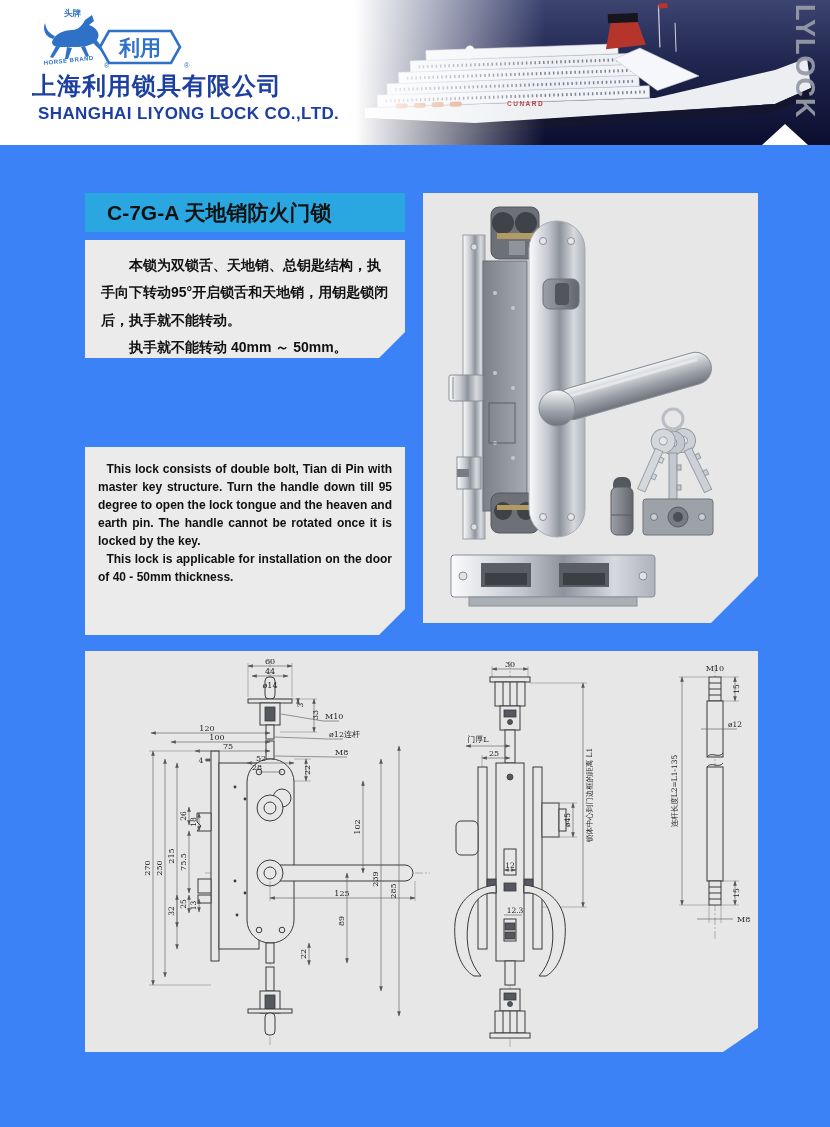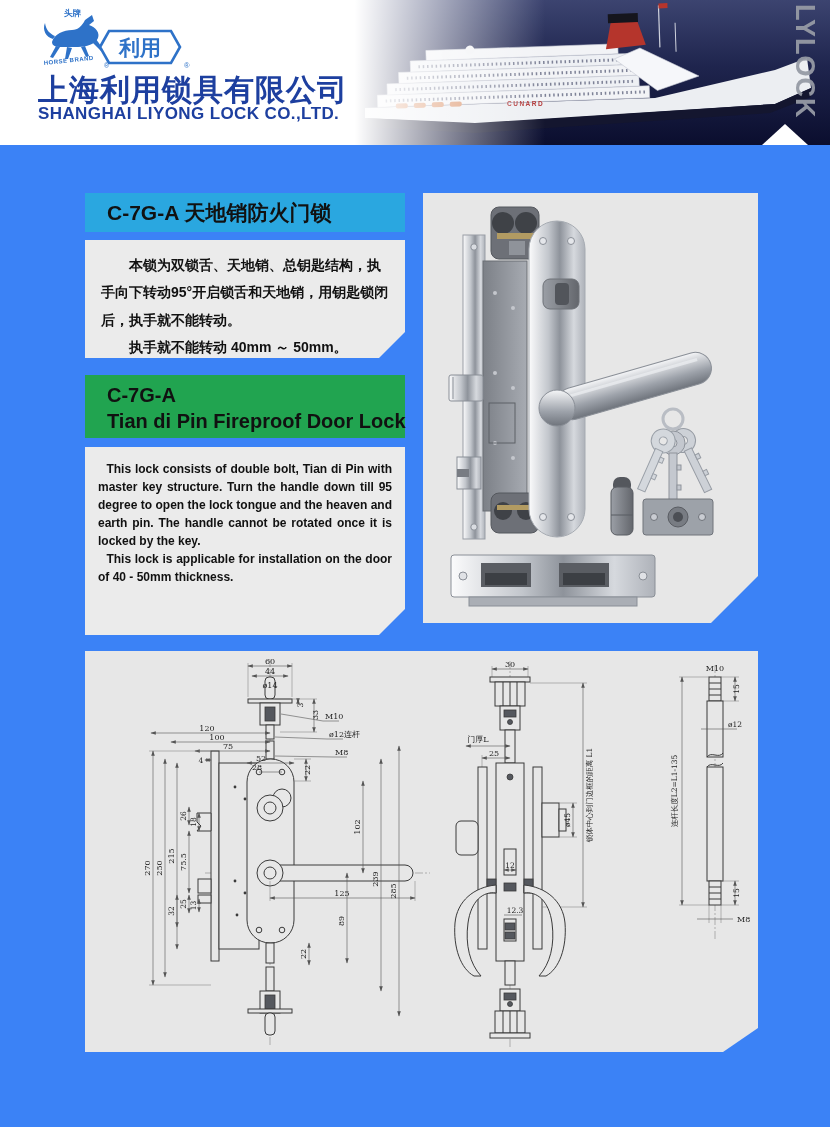--- a/index.html
+++ b/index.html
@@ -4,21 +4,21 @@
 <style>
   html,body{margin:0;padding:0;background:#fff;}
   body{font-family:"Liberation Sans","DejaVu Sans",sans-serif;}
   .page{position:relative;width:830px;height:1127px;background:#3b82f6;overflow:hidden;}
 
   
   .header{position:absolute;left:0;top:0;width:830px;height:145px;background:#fff;}
   .ship{position:absolute;left:355px;top:0;width:475px;height:145px;}
   .logo-horse{position:absolute;left:34px;top:6px;width:84px;height:66px;}
   .logo-badge{position:absolute;left:92px;top:28px;width:104px;height:42px;}
-  .company-cn{position:absolute;left:38px;top:70px;font-size:30px;font-weight:900;color:#1d3f9f;letter-spacing:1px;white-space:nowrap;}
+  .company-cn{position:absolute;left:32px;top:70px;font-size:24px;font-weight:900;color:#1d3f9f;letter-spacing:1px;white-space:nowrap;}
   .company-en{position:absolute;left:38px;top:104px;font-size:17px;font-weight:800;color:#1d3f9f;letter-spacing:0.4px;white-space:nowrap;}
   .lylock{position:absolute;top:4px;right:10px;height:140px;writing-mode:vertical-rl;font-size:27px;font-weight:800;color:rgba(150,154,164,0.95);letter-spacing:1px;}
   .chevron{position:absolute;left:762px;top:120px;width:46px;height:25px;}
 
   
   .bar-blue{position:absolute;left:85px;top:193px;width:320px;height:39px;background:#2aa7e0;color:#111;
     font-size:21px;font-weight:700;line-height:39px;padding-left:22px;box-sizing:border-box;white-space:nowrap;}
   .box-cn{position:absolute;left:85px;top:240px;width:320px;height:118px;background:#ebebeb;
     clip-path:polygon(0 0,100% 0,100% calc(100% - 26px),calc(100% - 26px) 100%,0 100%);
     padding:12px 16px;box-sizing:border-box;font-size:14px;font-weight:700;color:#111;line-height:1.95;}
@@ -127,24 +127,20 @@
     </svg>
   </div>
 
   <div class="bar-blue">C-7G-A 天地销防火门锁</div>
 
   <div class="box-cn">
     <p>本锁为双锁舌、天地销、总钥匙结构，执手向下转动95°开启锁舌和天地销，用钥匙锁闭后，执手就不能转动。</p>
     <p>执手就不能转动 40mm ～ 50mm。</p>
   </div>
 
-  <div class="bar-green">
-    <div class="l1">C-7G-A</div>
-    <div class="l2">Tian di Pin Fireproof Door Lock</div>
-  </div>
 
   <div class="box-en">
     <p>This lock consists of double bolt, Tian di Pin with master key structure. Turn the handle down till 95 degree to open the lock tongue and the heaven and earth pin. The handle cannot be rotated once it is locked by the key.</p>
     <p>This lock is applicable for installation on the door of 40 - 50mm thickness.</p>
   </div>
 
   <div class="box-photo">
     <svg width="335" height="430" viewBox="0 0 335 430">
       <defs>
         <linearGradient id="g1" x1="0" y1="0" x2="1" y2="0">

